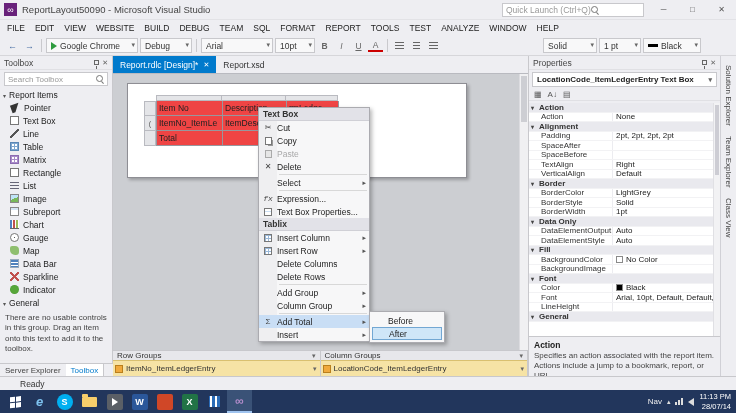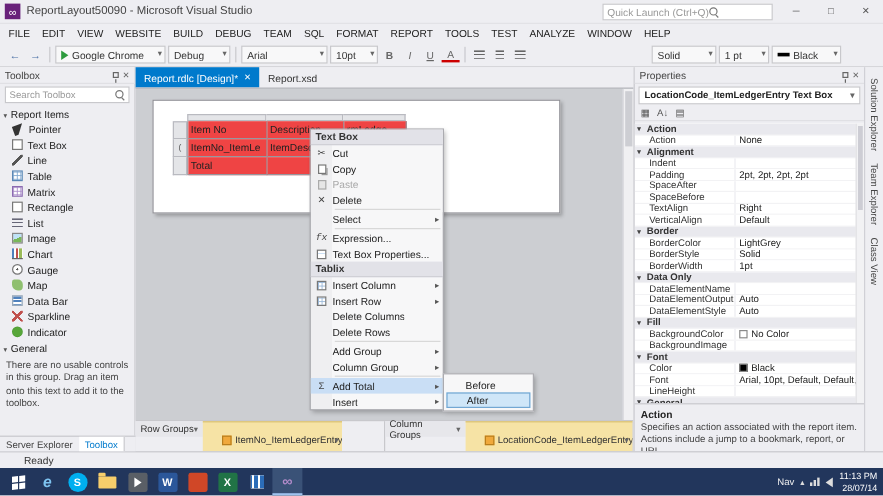--- a/index.html
+++ b/index.html
@@ -84,24 +84,24 @@
   .t-handles-top{display:flex}
   .t-handle-c{height:6px;background:#e4e5e8;border:1px solid #b9bac0;border-left:none}
   .t-handle-c:first-child{border-left:1px solid #b9bac0}
   .t-grid{border-left:1px solid #97979e;display:inline-block}
   .t-row{display:flex}
   .t-cell{height:15px;border-right:1px solid #97979e;border-bottom:1px solid #97979e;background:#ef4444;display:flex;align-items:center;padding-left:2px;overflow:hidden;white-space:nowrap;color:#222}
   .w1{width:66px}.w2{width:64px}.w3{width:52px}
 
   
   .groups{position:absolute;left:0;bottom:0;width:100%;height:26px;display:flex;background:#eeeef2;border-top:1px solid #c8c8cc}
-  .ghalf{flex:1;display:flex;flex-direction:row;border-right:1px solid #c8c8cc;min-width:0}
+  .ghalf{flex:1;display:flex;flex-direction:column;border-right:1px solid #c8c8cc;min-width:0}
   .ghead{height:13px;display:flex;align-items:center;justify-content:space-between;padding:0 4px;font-size:8px;color:#333;background:#e7e7eb}
   .ghead::after{content:"▾";font-size:7px;color:#666}
-  .gitem{height:30px;display:flex;align-items:center;background:#f6e3a5;border-top:1px solid #d9c070;padding-left:16px;font-size:8px;color:#333;position:relative;white-space:nowrap;overflow:hidden}
+  .gitem{height:30px;display:flex;align-items:center;background:#f6e3a5;border-top:1px solid #d9c070;padding-left:2px;font-size:8px;color:#333;position:relative;white-space:nowrap;overflow:hidden}
   .gicon{width:8px;height:8px;background:#f0a93c;border:1px solid #b97f1d;margin-right:3px;flex:0 0 8px}
   .gitem::after{content:"▾";position:absolute;right:3px;font-size:7px;color:#666}
 
   
   .ctx{position:absolute;left:258px;top:107px;width:112px;background:linear-gradient(90deg,#efeff1 0,#efeff1 18px,#f7f7f8 18px);border:1px solid #ababb0;box-shadow:2px 2px 4px rgba(0,0,0,.28);z-index:40;font-size:8.5px}
   .ctx-hdr{height:13px;display:flex;align-items:center;padding-left:4px;font-weight:bold;background:#e2e2e8;border-bottom:1px solid #d0d0d6;color:#333}
   .ctx-item{height:13px;display:flex;align-items:center;position:relative;padding-right:10px}
   .ctx-item .mi{width:18px;flex:0 0 18px;display:flex;align-items:center;justify-content:center;font-size:8px;color:#444}
   .ctx-item .lbl{white-space:nowrap;overflow:hidden;color:#222}
   .ctx-item.has-sub::after{content:"▸";position:absolute;right:3px;top:3px;font-size:7px;color:#555}
@@ -293,20 +293,24 @@
         <span class="tbx-ic ic-rect"></span>
         <span>Rectangle</span>
       </div>
     <div class="tbx-row">
         <span class="tbx-ic ic-list"></span>
         <span>List</span>
       </div>
     <div class="tbx-row">
         <span class="tbx-ic ic-image"></span>
         <span>Image</span>
+      </div>
+    <div class="tbx-row">
+        <span class="tbx-ic ic-subreport"></span>
+        <span>Subreport</span>
       </div>
     <div class="tbx-row">
         <span class="tbx-ic ic-chart"></span>
         <span>Chart</span>
       </div>
     <div class="tbx-row">
         <span class="tbx-ic ic-gauge"></span>
         <span>Gauge</span>
       </div>
     <div class="tbx-row">
@@ -519,24 +523,20 @@
         </div>
       <div class="prow">
           <div class="pname">Action</div>
           <div class="pval">None</div>
         </div>
       <div class="prow cat">
           <span class="cat-arrow">▾</span>
           <div class="pname">Alignment</div>
         </div>
       <div class="prow">
-          <div class="pname">Indent</div>
-          <div class="pval"></div>
-        </div>
-      <div class="prow">
           <div class="pname">Padding</div>
           <div class="pval">2pt, 2pt, 2pt, 2pt</div>
         </div>
       <div class="prow">
           <div class="pname">SpaceAfter</div>
           <div class="pval"></div>
         </div>
       <div class="prow">
           <div class="pname">SpaceBefore</div>
           <div class="pval"></div>
@@ -561,24 +561,20 @@
           <div class="pname">BorderStyle</div>
           <div class="pval">Solid</div>
         </div>
       <div class="prow">
           <div class="pname">BorderWidth</div>
           <div class="pval">1pt</div>
         </div>
       <div class="prow cat">
           <span class="cat-arrow">▾</span>
           <div class="pname">Data Only</div>
-        </div>
-      <div class="prow">
-          <div class="pname">DataElementName</div>
-          <div class="pval"></div>
         </div>
       <div class="prow">
           <div class="pname">DataElementOutput</div>
           <div class="pval">Auto</div>
         </div>
       <div class="prow">
           <div class="pname">DataElementStyle</div>
           <div class="pval">Auto</div>
         </div>
       <div class="prow cat">

